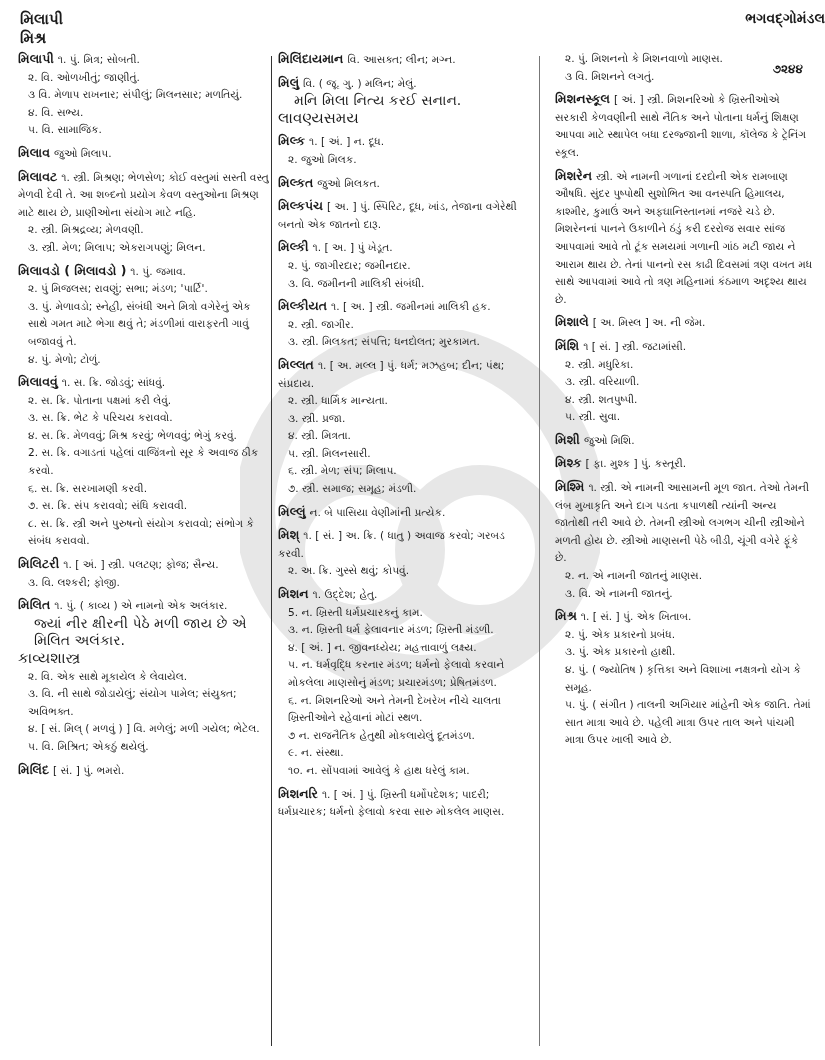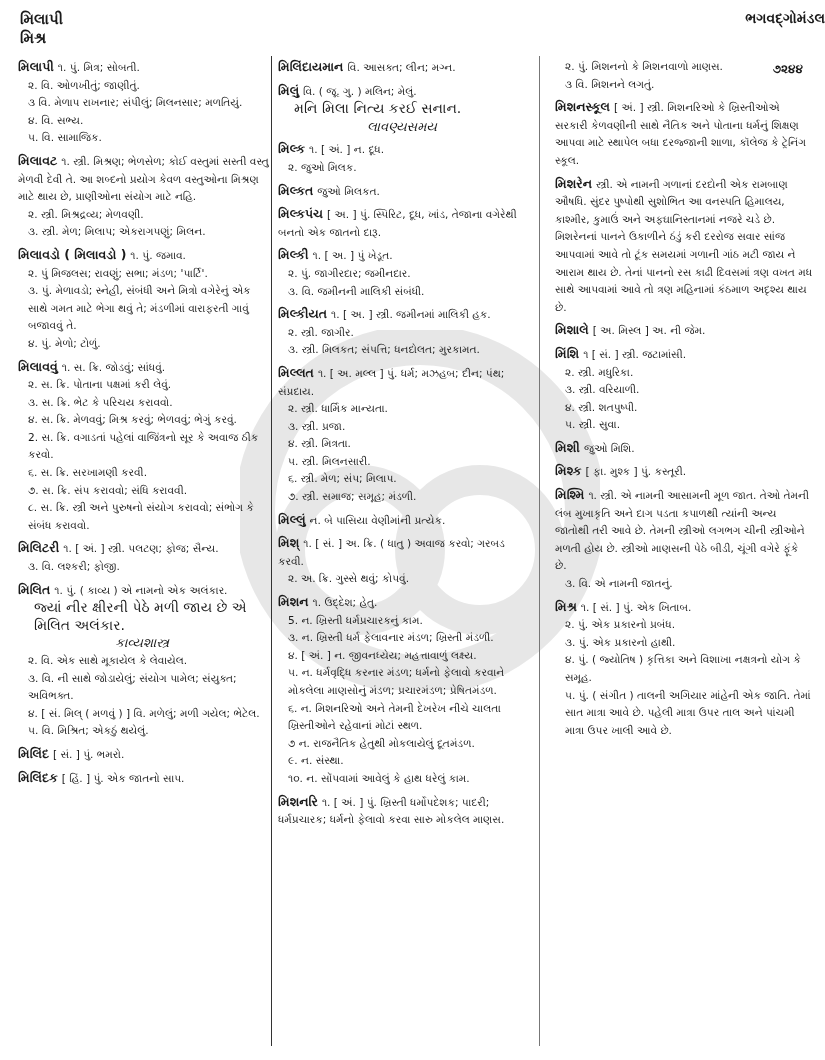--- a/index.html
+++ b/index.html
@@ -19,36 +19,36 @@
     line-height: 19px;
   }
   .hdr-center {
     position: absolute; left: 0; width: 825px; top: 10px; text-align: right;
     font-size: 14px; font-weight: bold;
   }
   .hdr-right {
     position: absolute; right: 22px; top: 20px; font-size: 12px; font-weight: bold; margin-top: 42px;
   }
   .col {
-    position: absolute; top: 58px; font-size: 10.6px; line-height: 17.6px;
+    position: absolute; top: 50px; font-size: 10.6px; line-height: 17.6px;
   }
   .col1 { left: 18px; width: 252px; }
   .col2 { left: 278px; width: 252px; }
   .col3 { left: 555px; width: 258px; }
   .rule {
     position: absolute; width: 1px; background: #333;
   }
   .rule1 { left: 271px; top: 56px; height: 990px; }
   .rule2 { left: 539px; top: 56px; height: 990px; background:#777; }
   .entry { margin-bottom: 5px; }
   .hw { font-weight: bold; font-size: 12.5px; margin-right: 4px; }
   .sense { padding-left: 10px; text-indent: 0; }
   .line { display: block; }
   .quote { padding-left: 16px; font-size: 14px; }
-  .cite { text-align: center; font-size: 13px; padding-right: 4px; font-style: italic; }
+  .cite { text-align: left; font-size: 15px; padding-right: 4px; }
 </style>
 </head>
 <body>
 
 <svg class="watermark" viewBox="0 0 360 360">
   <circle cx="180" cy="180" r="165" fill="none" stroke="#000" stroke-width="40"></circle>
   <circle cx="120" cy="220" r="70" fill="none" stroke="#000" stroke-width="30"></circle>
   <circle cx="240" cy="220" r="70" fill="none" stroke="#000" stroke-width="30"></circle>
 </svg>
 
@@ -64,20 +64,23 @@
 <div class="rule rule1"></div>
 <div class="rule rule2"></div>
 
 <div class="col col1">
     <div class="entry">
       <div class="line"><span class="hw">મિલાપી</span><span>૧. પું. મિત્ર; સોબતી.</span></div>
       <div class="line sense">૨. વિ. ઓળખીતું; જાણીતું.</div>
       <div class="line sense">૩ વિ. મેળાપ રાખનાર; સંપીલું; મિલનસાર; મળતિયું.</div>
       <div class="line sense">૪. વિ. સભ્ય.</div>
       <div class="line sense">૫. વિ. સામાજિક.</div>
+    </div>
+    <div class="entry">
+      <div class="line"><span class="hw">મિલાવ</span><span>જુઓ મિલાપ.</span></div>
     </div>
     <div class="entry">
       <div class="line"><span class="hw">મિલાવટ</span><span>૧. સ્ત્રી. મિશ્રણ; ભેળસેળ; કોઈ વસ્તુમાં સસ્તી વસ્તુ મેળવી દેવી તે. આ શબ્દનો પ્રયોગ કેવળ વસ્તુઓના મિશ્રણ માટે થાય છે, પ્રાણીઓના સંયોગ માટે નહિ.</span></div>
       <div class="line sense">૨. સ્ત્રી. મિશ્રદ્રવ્ય; મેળવણી.</div>
       <div class="line sense">૩. સ્ત્રી. મેળ; મિલાપ; એકરાગપણું; મિલન.</div>
     </div>
     <div class="entry">
       <div class="line"><span class="hw">મિલાવડો ( મિલાવડો )</span><span>૧. પું. જમાવ.</span></div>
       <div class="line sense">૨. પું મિજલસ; રાવણું; સભા; મંડળ; 'પાર્ટિ'.</div>
       <div class="line sense">૩. પું. મેળાવડો; સ્નેહી, સંબંધી અને મિત્રો વગેરેનું એક સાથે ગમત માટે ભેગા થવું તે; મંડળીમાં વારાફરતી ગાવું બજાવવું તે.</div>
@@ -101,23 +104,20 @@
       <div class="line"><span class="hw">મિલિત</span><span>૧. પું. ( કાવ્ય ) એ નામનો એક અલંકાર.</span></div>
       <div class="line quote">જ્યાં નીર ક્ષીરની પેઠે મળી જાય છે એ મિલિત અલંકાર.</div>
       <div class="line cite">કાવ્યશાસ્ત્ર</div>
       <div class="line sense">૨. વિ. એક સાથે મૂકાયેલ કે લેવાયેલ.</div>
       <div class="line sense">૩. વિ. ની સાથે જોડાયેલું; સંયોગ પામેલ; સંયુક્ત; અવિભક્ત.</div>
       <div class="line sense">૪. [ સં. મિલ્ ( મળવું ) ] વિ. મળેલું; મળી ગયેલ; ભેટેલ.</div>
       <div class="line sense">૫. વિ. મિશ્રિત; એકઠું થયેલું.</div>
     </div>
     <div class="entry">
       <div class="line"><span class="hw">મિલિંદ</span><span>[ સં. ] પું. ભમરો.</span></div>
-    </div>
-    <div class="entry">
-      <div class="line"><span class="hw">મિલિંદક</span><span>[ હિં. ] પું. એક જાતનો સાપ.</span></div>
     </div>
   </div>
 <div class="col col2">
     <div class="entry">
       <div class="line"><span class="hw">મિલિંદાયમાન</span><span>વિ. આસક્ત; લીન; મગ્ન.</span></div>
     </div>
     <div class="entry">
       <div class="line"><span class="hw">મિલું</span><span>વિ. ( જૂ. ગુ. ) મલિન; મેલું.</span></div>
       <div class="line quote">મનિ મિલા નિત્ય કરઈ સનાન.</div>
       <div class="line cite">લાવણ્યસમય</div>
@@ -195,20 +195,21 @@
       <div class="line sense">૫. સ્ત્રી. સુવા.</div>
     </div>
     <div class="entry">
       <div class="line"><span class="hw">મિશી</span><span>જુઓ મિશિ.</span></div>
     </div>
     <div class="entry">
       <div class="line"><span class="hw">મિશ્ક</span><span>[ ફા. મુશ્ક ] પું. કસ્તૂરી.</span></div>
     </div>
     <div class="entry">
       <div class="line"><span class="hw">મિશ્મિ</span><span>૧. સ્ત્રી. એ નામની આસામની મૂળ જાત. તેઓ તેમની લંબ મુખાકૃતિ અને દાગ પડતા કપાળથી ત્યાંની અન્ય જાતોથી તરી આવે છે. તેમની સ્ત્રીઓ લગભગ ચીની સ્ત્રીઓને મળતી હોય છે. સ્ત્રીઓ માણસની પેઠે બીડી, ચૂંગી વગેરે ફૂંકે છે.</span></div>
+      <div class="line sense">૨. ન. એ નામની જાતનું માણસ.</div>
       <div class="line sense">૩. વિ. એ નામની જાતનું.</div>
     </div>
     <div class="entry">
       <div class="line"><span class="hw">મિશ્ર</span><span>૧. [ સં. ] પું. એક ખિતાબ.</span></div>
       <div class="line sense">૨. પું. એક પ્રકારનો પ્રબંધ.</div>
       <div class="line sense">૩. પું. એક પ્રકારનો હાથી.</div>
       <div class="line sense">૪. પું. ( જ્યોતિષ ) કૃત્તિકા અને વિશાખા નક્ષત્રનો યોગ કે સમૂહ.</div>
       <div class="line sense">૫. પું. ( સંગીત ) તાલની અગિયાર માંહેની એક જાતિ. તેમાં સાત માત્રા આવે છે. પહેલી માત્રા ઉપર તાલ અને પાંચમી માત્રા ઉપર ખાલી આવે છે.</div>
     </div>
   </div>

